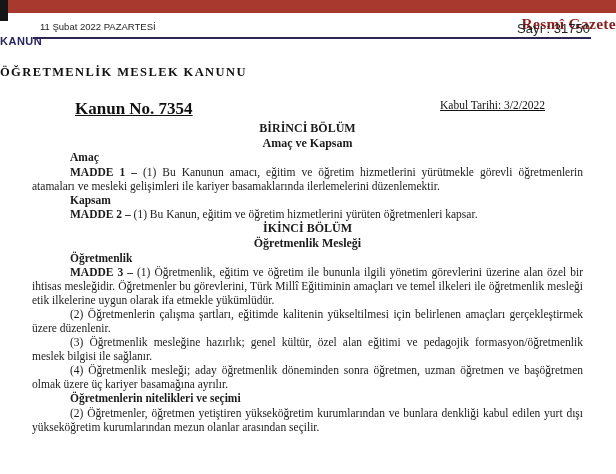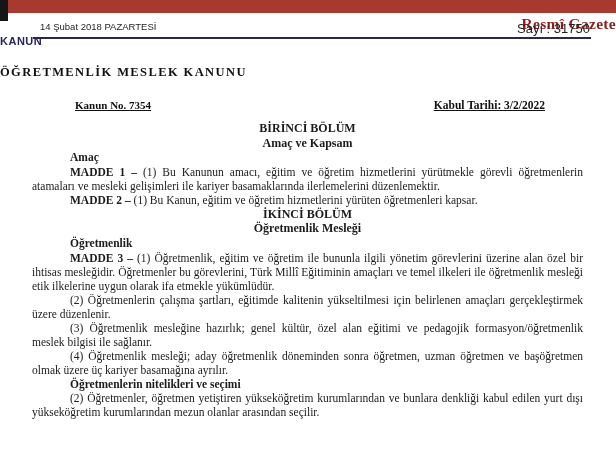--- a/index.html
+++ b/index.html
@@ -37,25 +37,25 @@
     position:absolute; top:35px; left:0; width:616px; 
     font-family:"Liberation Sans", sans-serif; font-weight:bold; font-size:11px;
     color:var(--kanun-blue, #272262); letter-spacing:0.5px;
   }
   .law-title {
     position:absolute; top:65px; left:0; width:616px; text-align:left;
     font-weight:bold; font-size:12.5px; letter-spacing:1.4px; color:#111;
   }
   .law-number {
     position:absolute; top:99px; left:75px;
-    font-weight:bold; font-size:11px; text-decoration:underline; color:#111;
+    font-weight:bold; font-size:17px; text-decoration:underline; color:#111;
   }
   .law-acceptance {
     position:absolute; top:99px; right:71px;
-    font-weight:bold; font-size:11.5px; text-decoration:underline; color:#111;
+    font-weight:normal; font-size:11.5px; text-decoration:underline; color:#111;
   }
   .law-body {
     position:absolute; top:121px; left:32px; width:551px;
     font-size:11.5px; line-height:14.6px; color:#1b1b1b;
   }
   .chapter, .chapter-sub {
     margin:0; text-align:center; font-weight:bold; font-size:12px;
     line-height:14.6px;
   }
   .side-head {
@@ -65,37 +65,38 @@
     margin:0; text-align:justify; text-indent:38px; line-height:14px;
   }
   .para .lead { font-weight:bold; }
 </style>
 </head>
 <body>
 
 <div class="topbar"></div>
 <div class="corner"></div>
 
-<div class="date">14 Şubat 2018 PAZARTESİ</div>
+<div class="date">11 Şubat 2022 PAZARTESİ</div>
 <div class="gazette-title">Resmî Gazete</div>
 <div class="issue">Sayı : 31750</div>
 <div class="rule"></div>
 
 <div class="category">KANUN</div>
 <div class="law-title">ÖĞRETMENLİK MESLEK KANUNU</div>
 <div class="law-number">Kanun No. 7354</div>
 <div class="law-acceptance">Kabul Tarihi: 3/2/2022</div>
 
 <div class="law-body">
   <h3 class="chapter">BİRİNCİ BÖLÜM</h3>
   <h3 class="chapter-sub">Amaç ve Kapsam</h3>
 
   <p class="side-head">Amaç</p>
   <p class="para"><b class="lead">MADDE 1 –</b><span> (1) Bu Kanunun amacı, eğitim ve öğretim hizmetlerini yürütmekle görevli öğretmenlerin atamaları ve mesleki gelişimleri ile kariyer basamaklarında ilerlemelerini düzenlemektir.</span></p>
 
+  <p class="side-head">Kapsam</p>
   <p class="para"><b class="lead">MADDE 2 –</b><span> (1) Bu Kanun, eğitim ve öğretim hizmetlerini yürüten öğretmenleri kapsar.</span></p>
 
   <h3 class="chapter">İKİNCİ BÖLÜM</h3>
   <h3 class="chapter-sub">Öğretmenlik Mesleği</h3>
 
   <p class="side-head">Öğretmenlik</p>
   <p class="para"><b class="lead">MADDE 3 –</b><span> (1) Öğretmenlik, eğitim ve öğretim ile bununla ilgili yönetim görevlerini üzerine alan özel bir ihtisas mesleğidir. Öğretmenler bu görevlerini, Türk Millî Eğitiminin amaçları ve temel ilkeleri ile öğretmenlik mesleği etik ilkelerine uygun olarak ifa etmekle yükümlüdür.</span></p>
   <p class="para"><span>(2) Öğretmenlerin çalışma şartları, eğitimde kalitenin yükseltilmesi için belirlenen amaçları gerçekleştirmek üzere düzenlenir.</span></p>
   <p class="para"><span>(3) Öğretmenlik mesleğine hazırlık; genel kültür, özel alan eğitimi ve pedagojik formasyon/öğretmenlik meslek bilgisi ile sağlanır.</span></p>
   <p class="para"><span>(4) Öğretmenlik mesleği; aday öğretmenlik döneminden sonra öğretmen, uzman öğretmen ve başöğretmen olmak üzere üç kariyer basamağına ayrılır.</span></p>

